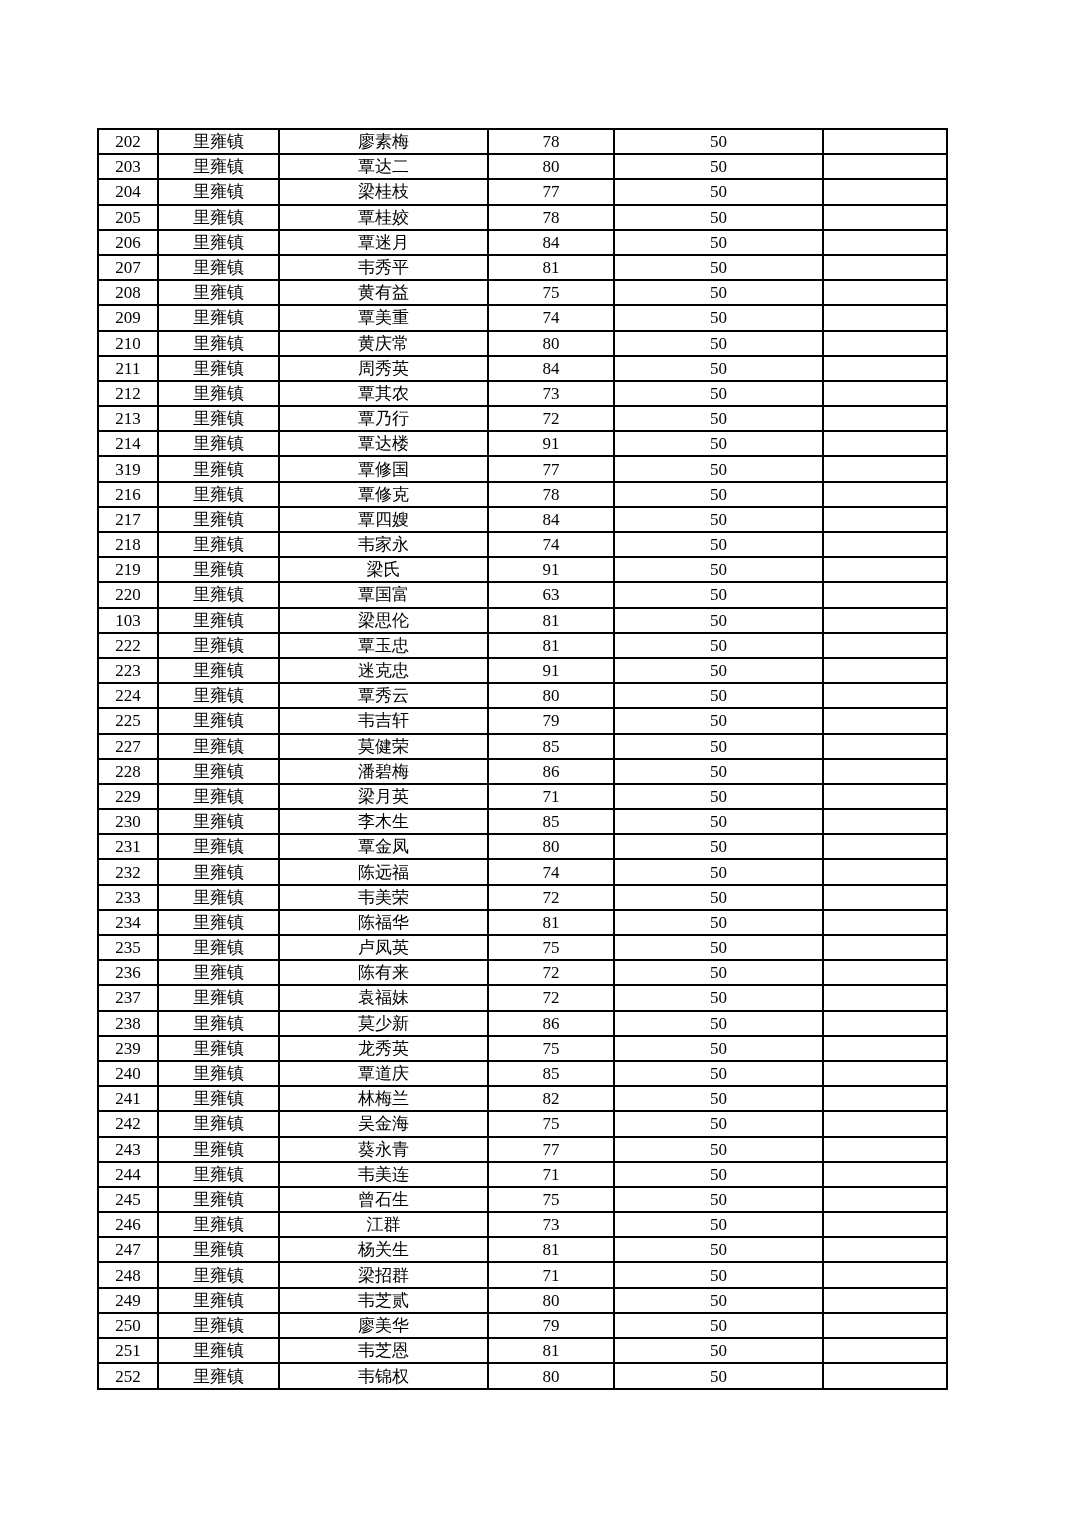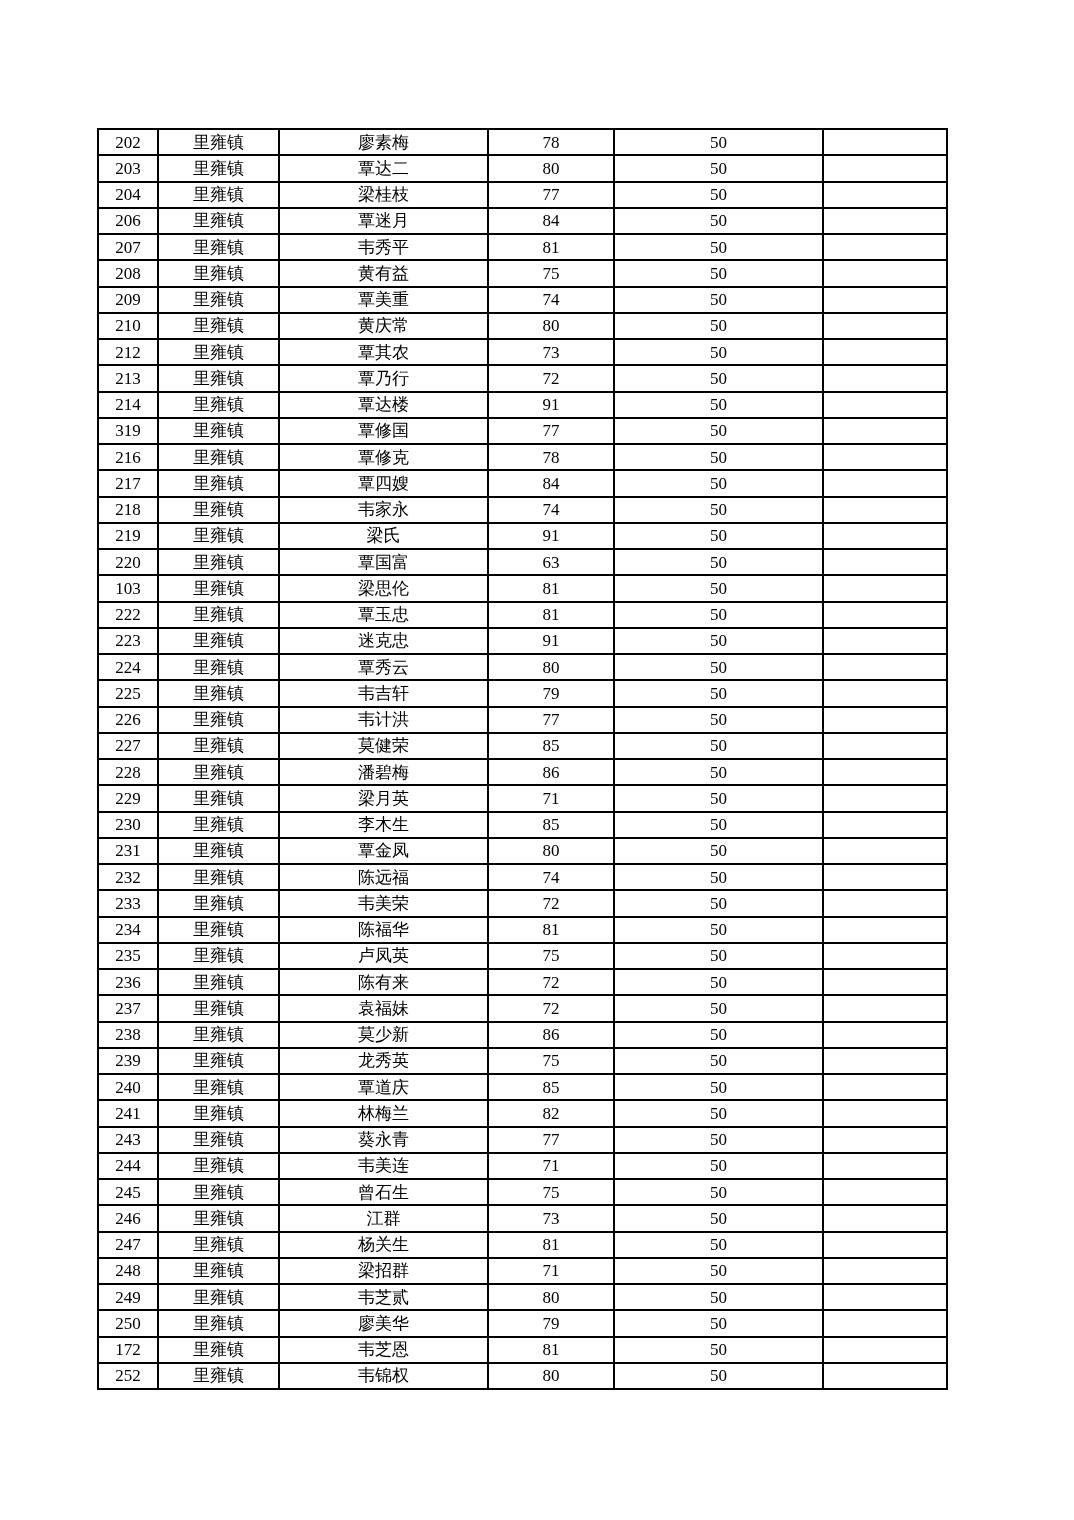--- a/index.html
+++ b/index.html
@@ -80,20 +80,28 @@
         </tr>
         <tr>
           <td>204</td>
           <td>里雍镇</td>
           <td>梁桂枝</td>
           <td>77</td>
           <td>50</td>
           <td></td>
         </tr>
         <tr>
+          <td>205</td>
+          <td>里雍镇</td>
+          <td>覃桂姣</td>
+          <td>78</td>
+          <td>50</td>
+          <td></td>
+        </tr>
+        <tr>
           <td>206</td>
           <td>里雍镇</td>
           <td>覃迷月</td>
           <td>84</td>
           <td>50</td>
           <td></td>
         </tr>
         <tr>
           <td>207</td>
           <td>里雍镇</td>
@@ -120,20 +128,28 @@
         </tr>
         <tr>
           <td>210</td>
           <td>里雍镇</td>
           <td>黄庆常</td>
           <td>80</td>
           <td>50</td>
           <td></td>
         </tr>
         <tr>
+          <td>211</td>
+          <td>里雍镇</td>
+          <td>周秀英</td>
+          <td>84</td>
+          <td>50</td>
+          <td></td>
+        </tr>
+        <tr>
           <td>212</td>
           <td>里雍镇</td>
           <td>覃其农</td>
           <td>73</td>
           <td>50</td>
           <td></td>
         </tr>
         <tr>
           <td>213</td>
           <td>里雍镇</td>
@@ -232,28 +248,20 @@
         </tr>
         <tr>
           <td>225</td>
           <td>里雍镇</td>
           <td>韦吉轩</td>
           <td>79</td>
           <td>50</td>
           <td></td>
         </tr>
         <tr>
-          <td>226</td>
-          <td>里雍镇</td>
-          <td>韦计洪</td>
-          <td>77</td>
-          <td>50</td>
-          <td></td>
-        </tr>
-        <tr>
           <td>227</td>
           <td>里雍镇</td>
           <td>莫健荣</td>
           <td>85</td>
           <td>50</td>
           <td></td>
         </tr>
         <tr>
           <td>228</td>
           <td>里雍镇</td>
@@ -360,20 +368,28 @@
         </tr>
         <tr>
           <td>241</td>
           <td>里雍镇</td>
           <td>林梅兰</td>
           <td>82</td>
           <td>50</td>
           <td></td>
         </tr>
         <tr>
+          <td>242</td>
+          <td>里雍镇</td>
+          <td>吴金海</td>
+          <td>75</td>
+          <td>50</td>
+          <td></td>
+        </tr>
+        <tr>
           <td>243</td>
           <td>里雍镇</td>
           <td>葵永青</td>
           <td>77</td>
           <td>50</td>
           <td></td>
         </tr>
         <tr>
           <td>244</td>
           <td>里雍镇</td>
@@ -424,21 +440,21 @@
         </tr>
         <tr>
           <td>250</td>
           <td>里雍镇</td>
           <td>廖美华</td>
           <td>79</td>
           <td>50</td>
           <td></td>
         </tr>
         <tr>
-          <td>172</td>
+          <td>251</td>
           <td>里雍镇</td>
           <td>韦芝恩</td>
           <td>81</td>
           <td>50</td>
           <td></td>
         </tr>
         <tr>
           <td>252</td>
           <td>里雍镇</td>
           <td>韦锦权</td>

